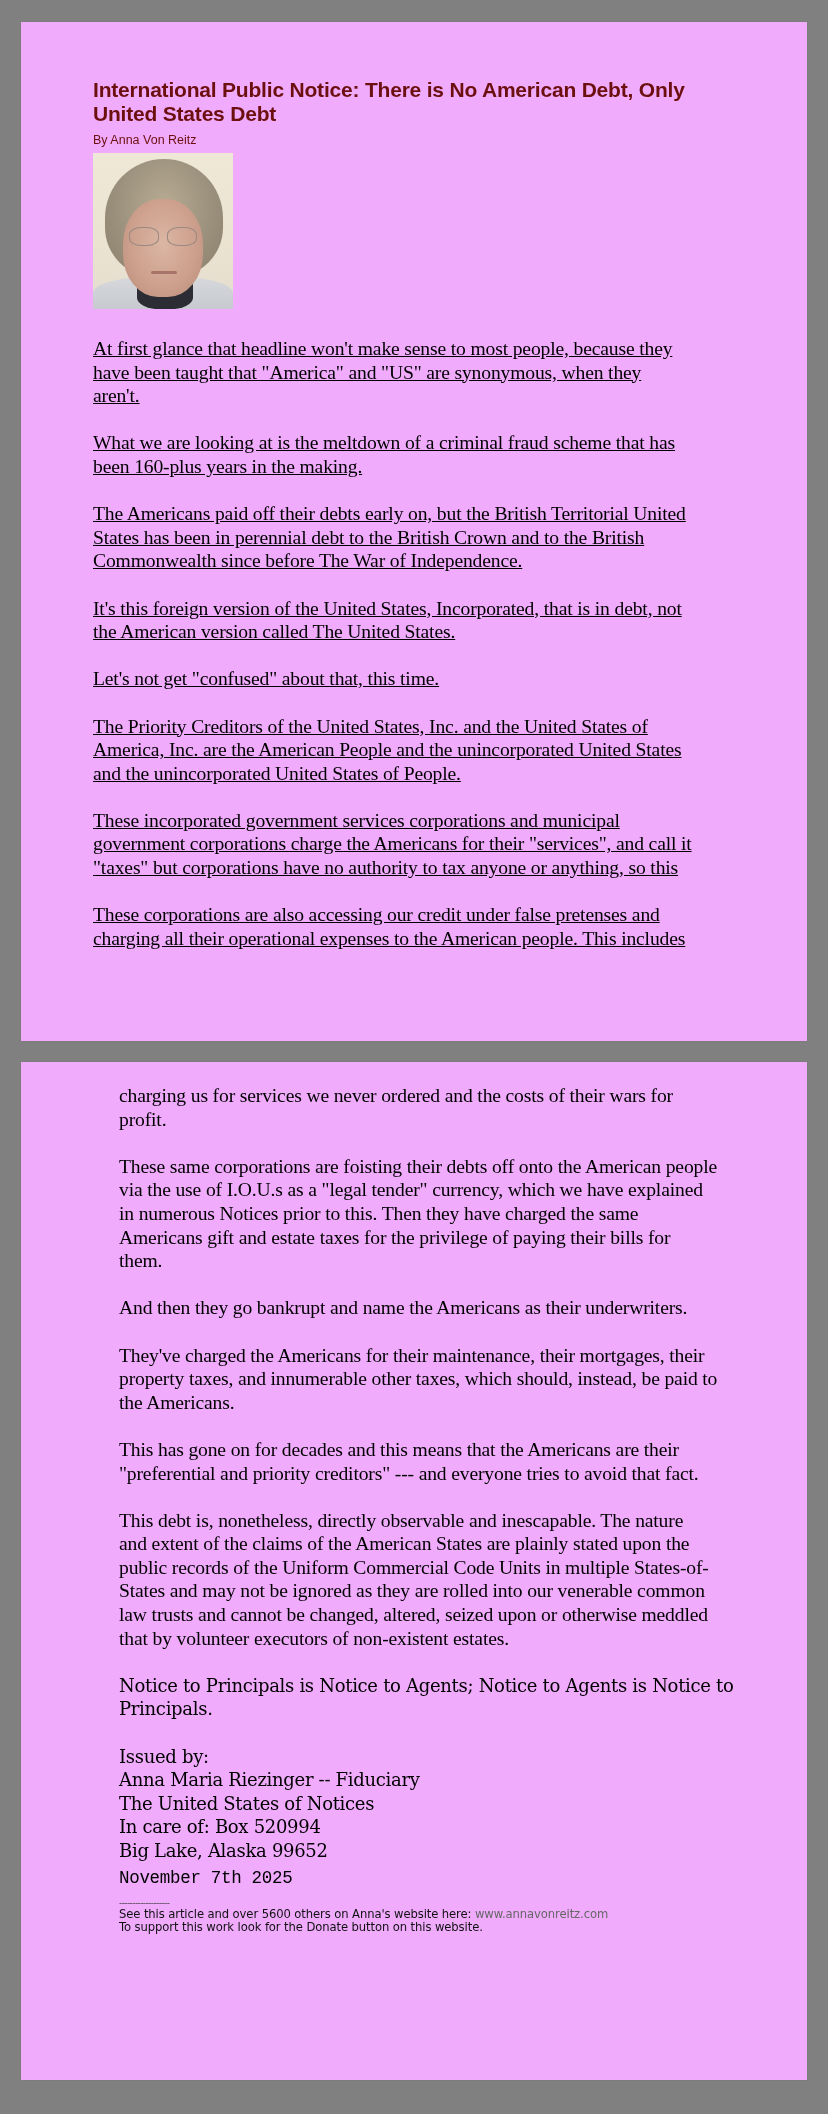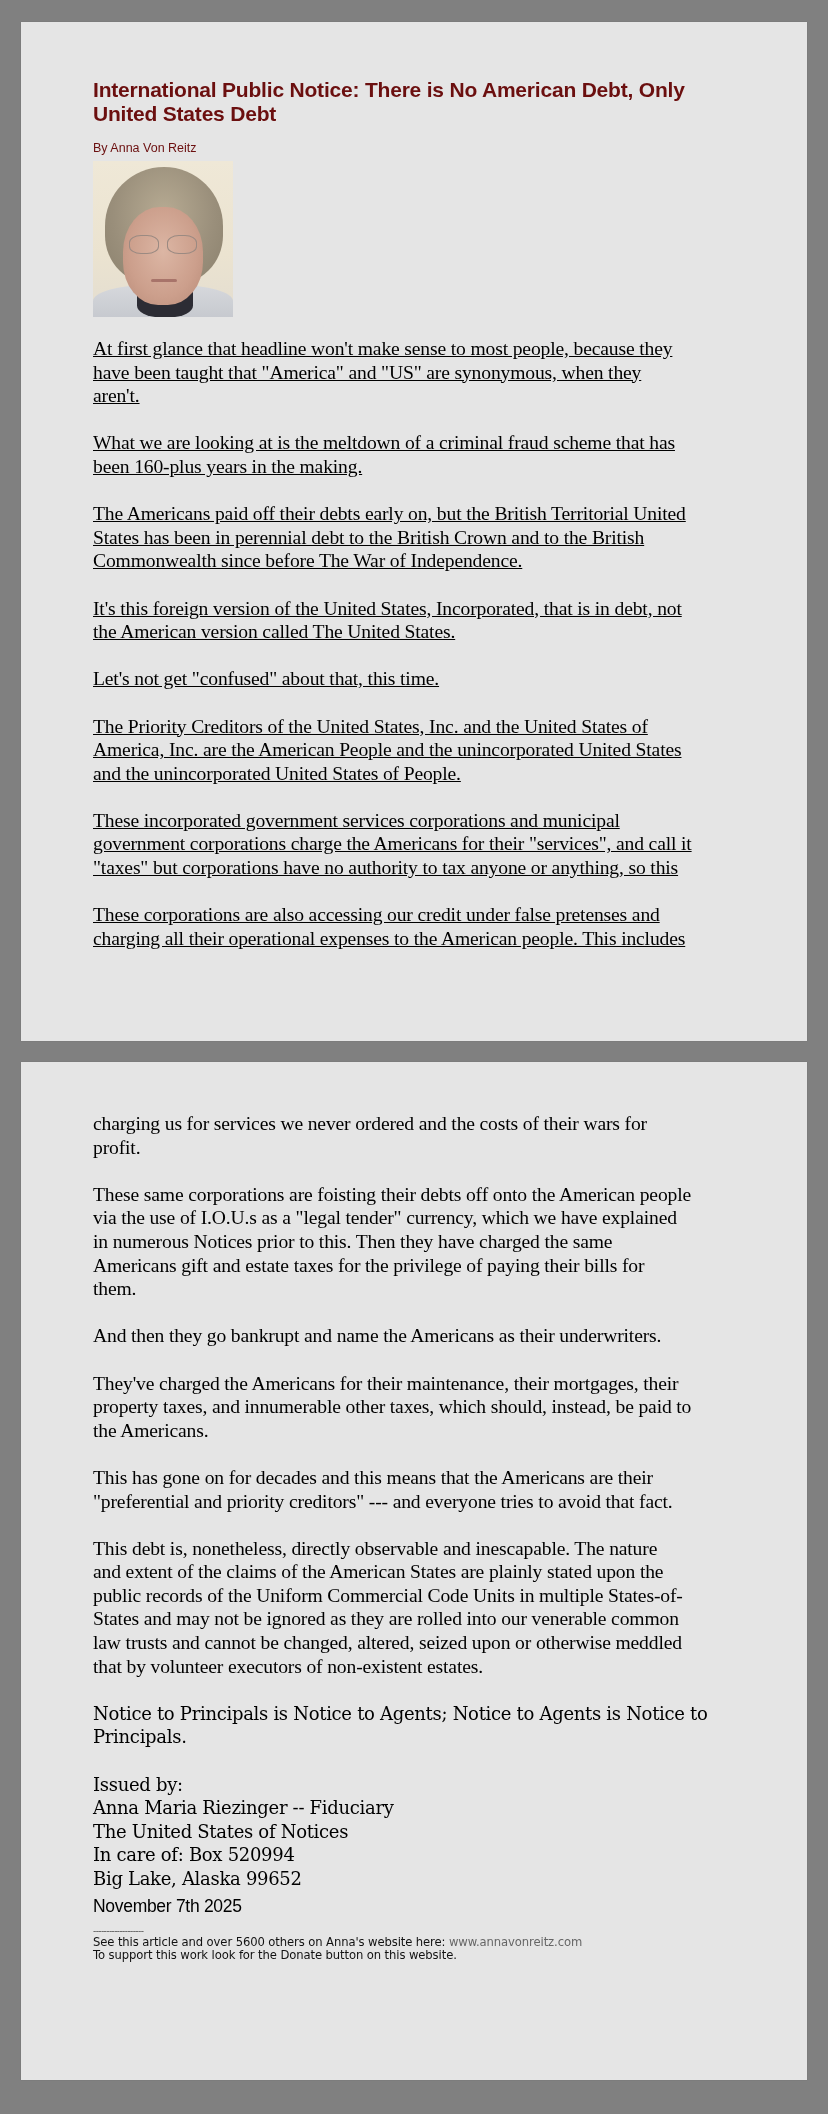--- a/index.html
+++ b/index.html
@@ -7,21 +7,21 @@
       width: 828px;
       height: 2114px;
       background: #808080;
       position: relative;
       overflow: hidden;
     }
     .page {
       position: absolute;
       left: 21px;
       width: 786px;
-      background: #e5e5e5;
+      background: #f0abfc;
       box-shadow: 0 0 1px #6e6e6e;
     }
     #page1 { top: 22px; height: 1019px; }
     #page2 { top: 1062px; height: 1018px; }
 
     .content {
       position: absolute;
       left: 72px;
       width: 670px;
     }
@@ -32,21 +32,21 @@
       line-height: 24px;
       color: #6b0f0f;
       margin: 0;
       letter-spacing: -0.2px;
     }
     .byline {
       font-family: "Liberation Sans", sans-serif;
       font-size: 12.5px;
       line-height: 16px;
       color: #6b0f0f;
-      margin-top: 14px;
+      margin-top: 6px;
     }
     .photo {
       margin-top: 5px;
       width: 140px;
       height: 156px;
       position: relative;
       overflow: hidden;
       background: linear-gradient(180deg, #efe8d7 0%, #ebe3d0 60%, #e3ddd0 100%);
     }
     .photo .hair {
@@ -91,21 +91,21 @@
 
     .signature {
       font-family: "DejaVu Serif", serif;
       font-size: 18px;
       line-height: 23.6px;
       color: #000000;
       letter-spacing: -0.3px;
     }
     .signature .ln { display: block; white-space: nowrap; }
     .date {
-      font-family: Liberation Sans, sans-serif;
+      font-family: Liberation Mono, monospace;
       font-size: 17.5px;
       line-height: 23.6px;
       margin-top: 4px;
       letter-spacing: -0.3px;
     }
     .footer {
       font-family: "DejaVu Sans", sans-serif;
       font-size: 11.6px;
       line-height: 13px;
       color: #111111;
@@ -175,21 +175,21 @@
       <span class="ln">"taxes" but corporations have no authority to tax anyone or anything, so this</span>
     </p>
     <p class="para">
       <span class="ln">These corporations are also accessing our credit under false pretenses and</span>
       <span class="ln">charging all their operational expenses to the American people.  This includes</span>
     </p>
   </div>
 </div>
 
 <div class="page" id="page2">
-  <div class="content body-text" style="top:50px;">
+  <div class="content body-text" style="top:22px;margin-left:26px;">
     <p class="para">
       <span class="ln">charging us for services we never ordered and the costs of their wars for</span>
       <span class="ln">profit.</span>
     </p>
     <p class="para">
       <span class="ln">These same corporations are foisting their debts off onto the American people</span>
       <span class="ln">via the use of I.O.U.s as a "legal tender" currency, which we have explained</span>
       <span class="ln">in numerous Notices prior to this. Then they have charged the same</span>
       <span class="ln">Americans gift and estate taxes for the privilege of paying their bills for</span>
       <span class="ln">them.</span>

